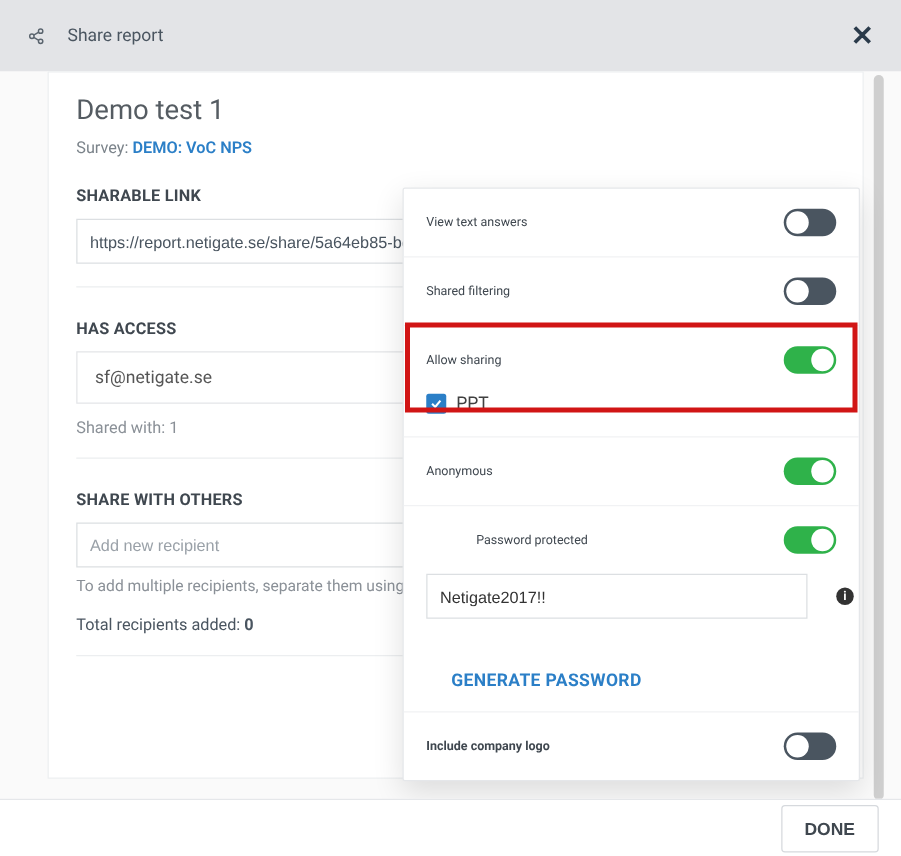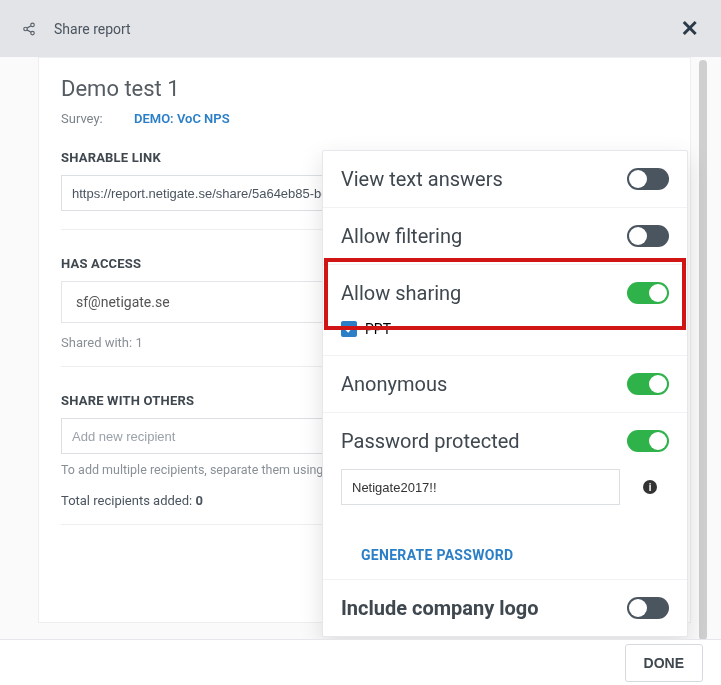--- a/index.html
+++ b/index.html
@@ -12,21 +12,21 @@
   .topbar .title { color:#4a5560; font-size:14px;}
   .close-x { margin-left:auto; font-size:22px; color:#2a3a4a; font-weight:bold; cursor:pointer; }
 
   
   .panel { position:absolute; top:57px; left:38px; right:30px; bottom:62px; background:#fff; border:1px solid #eceef0; overflow:hidden; }
   .content { position:absolute; inset:0 3px 0 0; overflow:hidden; padding:18px 0 0 22px; }
   .fakescroll { position:absolute; top:60px; right:14px; width:8px; height:580px; background:#cfcfcf; border-radius:4px; }
 
   h1.rtitle { font-size:22px; color:#555c62; font-weight:400; margin:0 0 10px 0; }
   .survey-line { font-size:13px; color:#7b838a; margin-bottom:24px; }
-  .survey-line a { color:#2b7fc7; font-weight:600; text-decoration:none;margin-left:28px; }
+  .survey-line a { color:#2b7fc7; font-weight:600; text-decoration:none; }
 
   .section-head { font-size:13px; font-weight:700; color:#3f474f; letter-spacing:0.2px; margin:4px 0 10px 0; }
 
   .link-row { display:flex; align-items:stretch; margin-bottom:18px; }
   .link-input { flex:1; height:36px; border:1px solid #dcdfe2; background:#fff; padding:0 10px; font-size:13px; color:#4a5560; }
   .icon-btn { width:46px; height:36px; border:1px solid #dcdfe2; border-left:0; background:#fff; display:flex; align-items:center; justify-content:center; cursor:pointer; }
   .gear-btn { width:46px; height:36px; background:#5a6e82; display:flex; align-items:center; justify-content:center; cursor:pointer; color:#fff; }
   .gear-btn svg { fill:#fff; }
   .gear-caret { width:0; height:0; border-left:4px solid transparent; border-right:4px solid transparent; border-bottom:4px solid #fff; margin-left:4px; position:relative; top:4px;}
 
@@ -43,40 +43,40 @@
   .total b { font-weight:700; }
 
   
   .popover {
     position:absolute; top:150px; left:322px; width:366px;
     background:#fff; border:1px solid #e5e7ea;
     box-shadow:0 8px 24px rgba(0,0,0,0.12);
     z-index:5;
     border-radius:2px;
   }
-  .pop-row { display:flex; align-items:center; justify-content:space-between; padding:16px 18px; border-bottom:1px solid #f1f2f4; font-size:20px; color:#3f474f; }
+  .pop-row { display:flex; align-items:center; justify-content:space-between; padding:16px 18px; border-bottom:1px solid #f1f2f4; font-size:10px; color:#3f474f; }
   .pop-row:last-child { border-bottom:0;font-weight:bold; }
   .pop-sub { padding:0 18px 12px 18px; }
 
   
   .switch { position:relative; width:42px; height:22px; border-radius:11px; background:#4a5560; cursor:pointer; flex:0 0 auto; }
   .switch.on { background:#2fb24a; }
   .switch .knob { position:absolute; top:2px; left:2px; width:18px; height:18px; border-radius:50%; background:#fff; }
   .switch.on .knob { left:auto; right:2px; }
 
   
-  .chk-row { display:flex; align-items:center; gap:8px; font-size:14px; color:#000000; padding:0 0 6px 0;}
+  .chk-row { display:flex; align-items:center; gap:8px; font-size:14px; color:#404040; padding:0 0 6px 0;}
   .chk { width:16px; height:16px; background:#2b7fc7; border-radius:2px; display:flex; align-items:center; justify-content:center; }
   .chk svg { stroke:#fff; }
 
   
   .highlight-box { position:absolute; border:4px solid #d11515; pointer-events:none; z-index:9; }
 
   
-  .pw-wrap { display:flex; align-items:center; gap:23px; padding:0 30px 14px 18px; }
+  .pw-wrap { display:flex; align-items:center; gap:23px; padding:0 4px 14px 18px; }
   .pw-input { flex:1; height:36px; border:1px solid #dcdfe2; padding:0 10px; font-size:13px; color:#333; }
   .info-dot { width:14px; height:14px; border-radius:50%; background:#333; color:#fff; font-size:10px; font-weight:700; display:flex; align-items:center; justify-content:center; flex:0 0 auto;}
 
   .gen-link { padding:0 18px 16px 38px;margin-top:28px; }
   .gen-link a { color:#2b7fc7; font-weight:700; font-size:14px; letter-spacing:0.3px; text-decoration:none; }
 
   
   .footer { position:absolute; left:0; right:0; bottom:0; height:46px; background:#fff; border-top:1px solid #e5e7ea; display:flex; align-items:center; justify-content:flex-end; padding:0 18px; z-index:20;}
   .done-btn { height:38px; padding:0 18px; border:1px solid #d6d9dd; background:#fff; color:#3f474f; font-weight:700; font-size:14px; border-radius:3px; cursor:pointer; }
 
@@ -161,21 +161,21 @@
   <div class="popover">
 
     <div class="pop-row">
       <span>View text answers</span>
       <div class="switch">
           <div class="knob"></div>
         </div>
     </div>
 
     <div class="pop-row">
-      <span>Allow filtering</span>
+      <span>Shared filtering</span>
       <div class="switch">
           <div class="knob"></div>
         </div>
     </div>
 
     <div class="pop-row" style="border-bottom:0;gap:26px;">
       <span>Allow sharing</span>
       <div class="switch on">
           <div class="knob"></div>
         </div>
@@ -191,21 +191,21 @@
       </label>
     </div>
 
     <div class="pop-row">
       <span>Anonymous</span>
       <div class="switch on">
           <div class="knob"></div>
         </div>
     </div>
 
-    <div class="pop-row" style="border-bottom:0;">
+    <div class="pop-row" style="border-bottom:0;margin-left:40px;">
       <span>Password protected</span>
       <div class="switch on">
           <div class="knob"></div>
         </div>
     </div>
     <div class="pw-wrap">
       <input class="pw-input" type="text" value="Netigate2017!!" style="">
       <span class="info-dot">i</span>
     </div>
     <div class="gen-link" style="border-bottom:1px solid #f1f2f4;">

